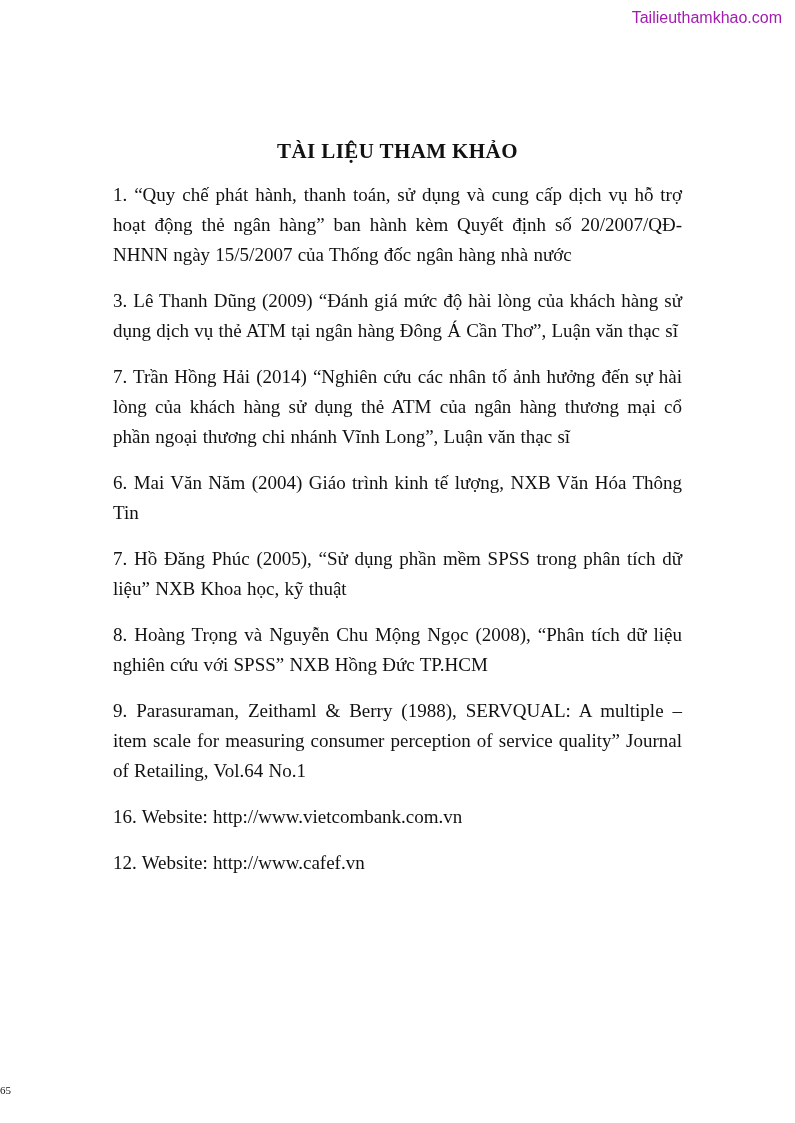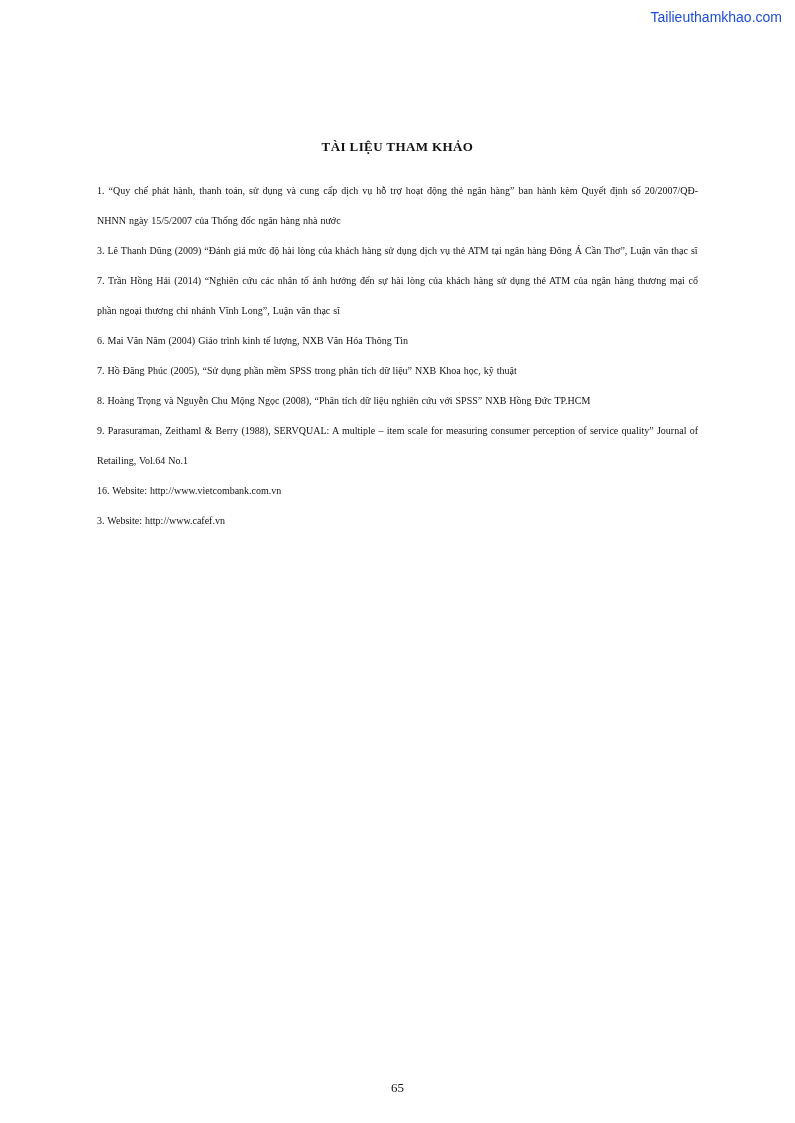--- a/index.html
+++ b/index.html
@@ -15,50 +15,49 @@
     margin: 0 auto;
     overflow: hidden;
     font-family: "Liberation Serif", serif;
     color: #111;
   }
   .watermark {
     position: absolute;
     top: 9px;
     right: 13px;
     font-family: "Liberation Sans", sans-serif;
-    font-size: 14px;
-    color: #1d4ed8;
+    font-size: 16px;
+    color: #a21caf;
   }
   .content {
     position: absolute;
     left: 97px;
     top: 139px;
     width: 601px;
   }
   .title {
-    margin: 0 0 21px 0;
-    font-size: 13px;
+    margin: 0 0 11px 0;
+    font-size: 21px;
     font-weight: bold;
     text-align: center;
     letter-spacing: 0.4px;
   }
   .ref {
-    margin: 0;
-    font-size: 10px;
+    margin: 16px;
+    font-size: 19px;
     line-height: 30px;
     text-align: justify;
     word-spacing: 0.5px;
   }
   .page-number {
     position: absolute;
     left: 0;
     width: 100%;
     bottom: 27px;
-    text-align: center;
-    font-size: 13px;
+    font-size: 11px;
     font-family: "Liberation Serif", serif;
   }
 </style>
 </head>
 <body>
 
 <div class="page">
 
   <div class="watermark">Tailieuthamkhao.com</div>
 
@@ -68,20 +67,20 @@
 
     <div>
       <p class="ref">1. “Quy chế phát hành, thanh toán, sử dụng và cung cấp dịch vụ hỗ trợ hoạt động thẻ ngân hàng” ban hành kèm Quyết định số 20/2007/QĐ-NHNN ngày 15/5/2007 của Thống đốc ngân hàng nhà nước</p>
       <p class="ref">3. Lê Thanh Dũng (2009) “Đánh giá mức độ hài lòng của khách hàng sử dụng dịch vụ thẻ ATM tại ngân hàng Đông Á Cần Thơ”, Luận văn thạc sĩ</p>
       <p class="ref">7. Trần Hồng Hải (2014) “Nghiên cứu các nhân tố ảnh hưởng đến sự hài lòng của khách hàng sử dụng thẻ ATM của ngân hàng thương mại cổ phần ngoại thương chi nhánh Vĩnh Long”, Luận văn thạc sĩ</p>
       <p class="ref">6. Mai Văn Năm (2004) Giáo trình kinh tế lượng, NXB Văn Hóa Thông Tin</p>
       <p class="ref">7. Hồ Đăng Phúc (2005), “Sử dụng phần mềm SPSS trong phân tích dữ liệu” NXB Khoa học, kỹ thuật</p>
       <p class="ref">8. Hoàng Trọng và Nguyễn Chu Mộng Ngọc (2008), “Phân tích dữ liệu nghiên cứu với SPSS” NXB Hồng Đức TP.HCM</p>
       <p class="ref">9. Parasuraman, Zeithaml &amp; Berry (1988), SERVQUAL: A multiple – item scale for measuring consumer perception of service quality” Journal of Retailing, Vol.64 No.1</p>
       <p class="ref">16. Website: http://www.vietcombank.com.vn</p>
-      <p class="ref">3. Website: http://www.cafef.vn</p>
+      <p class="ref">12. Website: http://www.cafef.vn</p>
     </div>
 
   </div>
 
   <div class="page-number">65</div>
 
 </div>
 
 </body></html>

